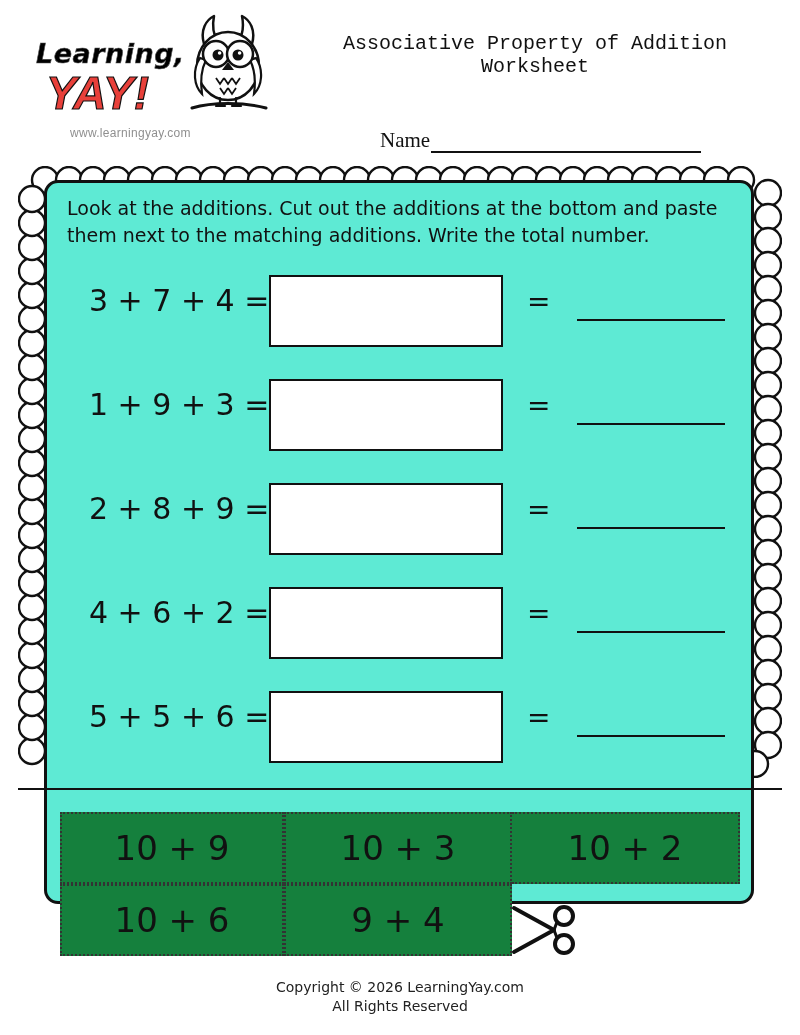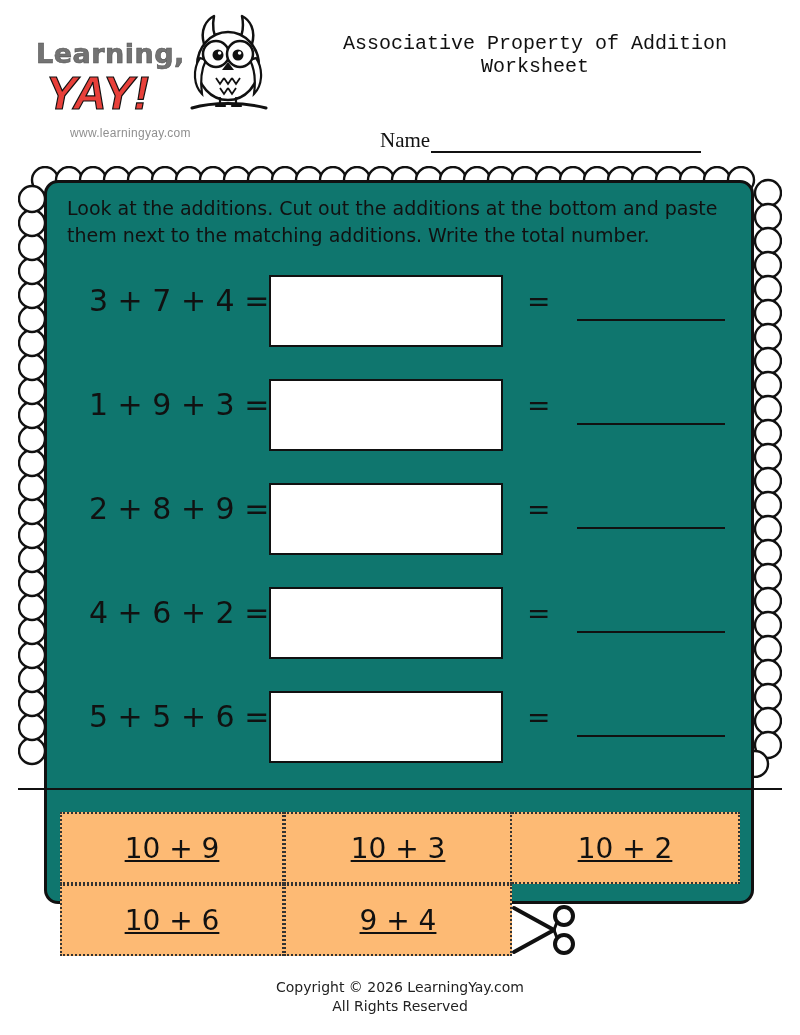--- a/index.html
+++ b/index.html
@@ -32,22 +32,23 @@
     width: 260px;
     height: 150px;
   }
 
   .logo-learning {
     position: absolute;
     left: 8px;
     top: 30px;
     font-family: "DejaVu Sans", sans-serif;
     font-weight: bold;
+    font-style: italic;
     font-size: 27px;
-    color: #737373;
+    color: #000000;
     letter-spacing: 0.5px;
     -webkit-text-stroke: 0.6px #555;
   }
   .logo-yay {
     position: absolute;
     left: 18px;
     top: 62px;
     font-family: Liberation Sans, sans-serif;
     font-weight: bold;
     font-style: italic;
@@ -116,21 +117,21 @@
     top: 0;
   }
   .panel-inner {
     position: absolute;
     left: 26px;
     top: 14px;
     width: 710px;
     height: 724px;
     border: 3px solid #111;
     border-radius: 14px;
-    background: #0f766e;
+    background: #5eead4;
     box-sizing: border-box;
   }
 
   .instructions {
     position: absolute;
     left: 20px;
     top: 12px;
     width: 672px;
     font-family: "DejaVu Sans", sans-serif;
     font-size: 19px;
@@ -204,24 +205,23 @@
   }
   .cut-cell {
     position: absolute;
     height: 72px;
     border: 2px dotted #333;
     box-sizing: border-box;
     display: flex;
     align-items: center;
     justify-content: center;
     font-family: "DejaVu Sans", sans-serif;
-    font-size: 28px;
-    color: #111;
-    background: #fdba74;
-    text-decoration: underline;
+    font-size: 34px;
+    color: #111;
+    background: #15803d;
   }
   .scissors {
     position: absolute;
     left: 448px;
     top: 88px;
     width: 72px;
     height: 60px;
   }
 
   

